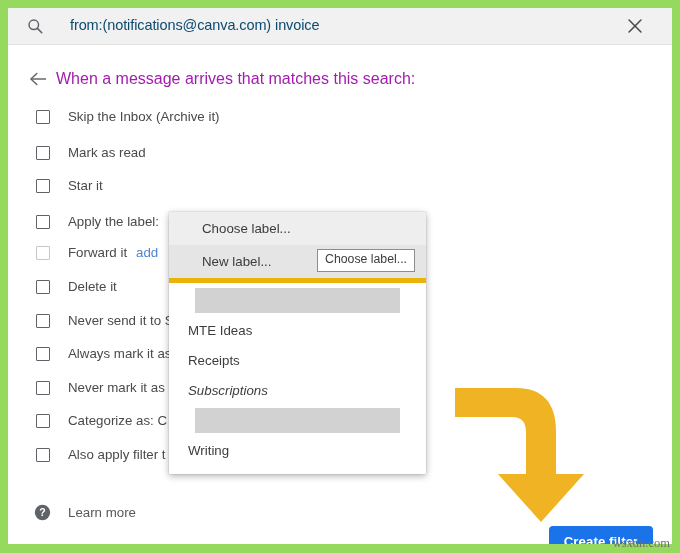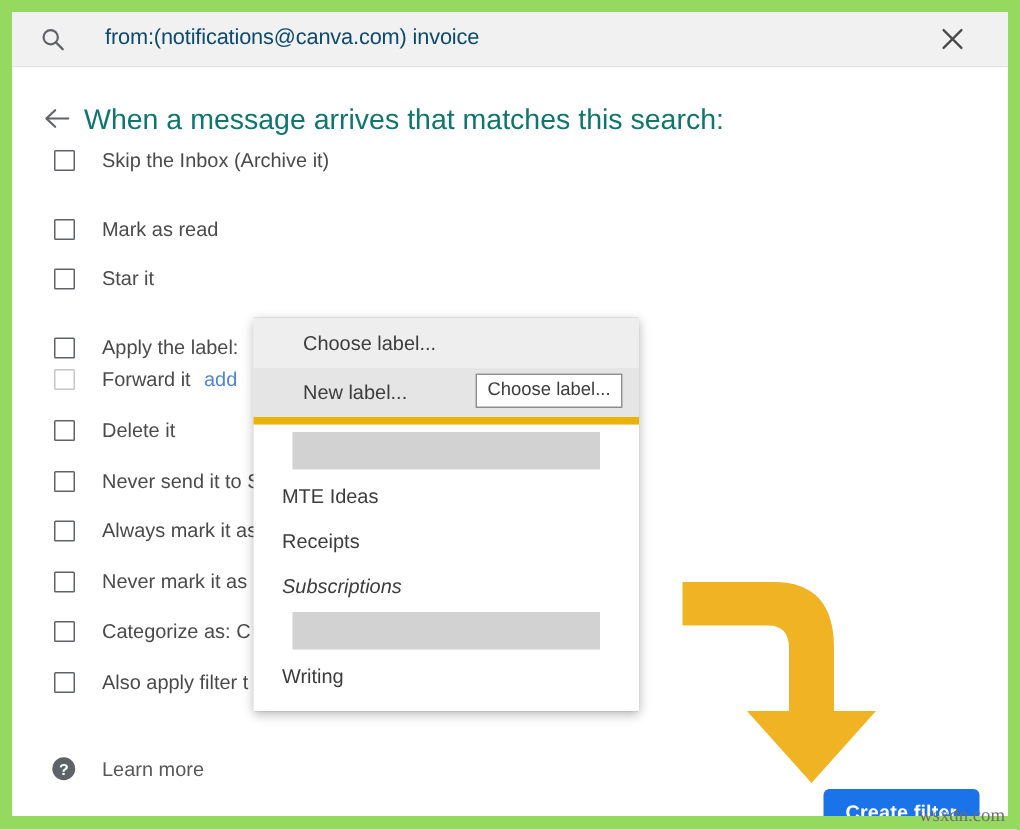--- a/index.html
+++ b/index.html
@@ -88,22 +88,22 @@
     position: absolute;
     left: 21px;
     top: 1px;
     width: 19px;
     height: 16px;
   }
   #header-text {
     position: absolute;
     left: 48px;
     top: 0px;
-    font-size: 19px;
-    color: #0f766e;
+    font-size: 16px;
+    color: #a21caf;
     white-space: nowrap;
   }
 
   
   .opt-row {
     position: absolute;
     left: 0;
     height: 22px;
     width: 100%;
   }
@@ -301,33 +301,33 @@
         <span id="back-arrow">
           <svg viewBox="0 0 20 16" width="19" height="16">
             <line x1="2" y1="8" x2="18" y2="8" stroke="#5f6368" stroke-width="1.5"></line>
             <polyline points="8.2,2.2 2,8 8.2,13.8" fill="none" stroke="#5f6368" stroke-width="1.5" stroke-linecap="round" stroke-linejoin="round"></polyline>
           </svg>
         </span>
         <span id="header-text">When a message arrives that matches this search:</span>
       </div>
 
       <div id="options-container">
-          <div class="opt-row" style="top: 53px;">
+          <div class="opt-row" style="top: 63px;">
             <span class="cb"></span>
             <span class="opt-label">Skip the Inbox (Archive it)</span>
           </div>
           <div class="opt-row" style="top: 98.6px;">
             <span class="cb"></span>
             <span class="opt-label">Mark as read</span>
           </div>
           <div class="opt-row" style="top: 132.2px;">
             <span class="cb"></span>
             <span class="opt-label">Star it</span>
           </div>
-          <div class="opt-row" style="top: 178px;">
+          <div class="opt-row" style="top: 168px;">
             <span class="cb"></span>
             <span class="opt-label">Apply the label:</span>
           </div>
           <div class="opt-row" style="top: 199.4px;">
             <span class="cb dim"></span>
             <span class="opt-label">Forward it</span>
             <span class="opt-link" style="left: 128px;">add</span>
           </div>
           <div class="opt-row" style="top: 233px; padding-left: 20px;">
             <span class="cb"></span>

